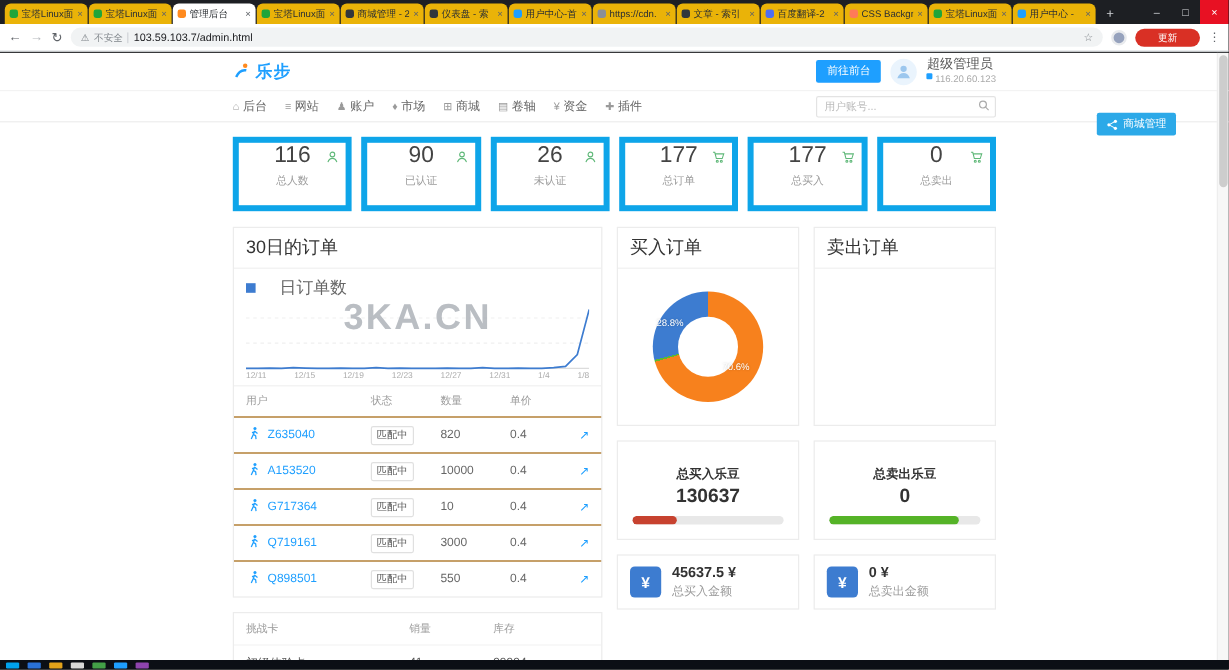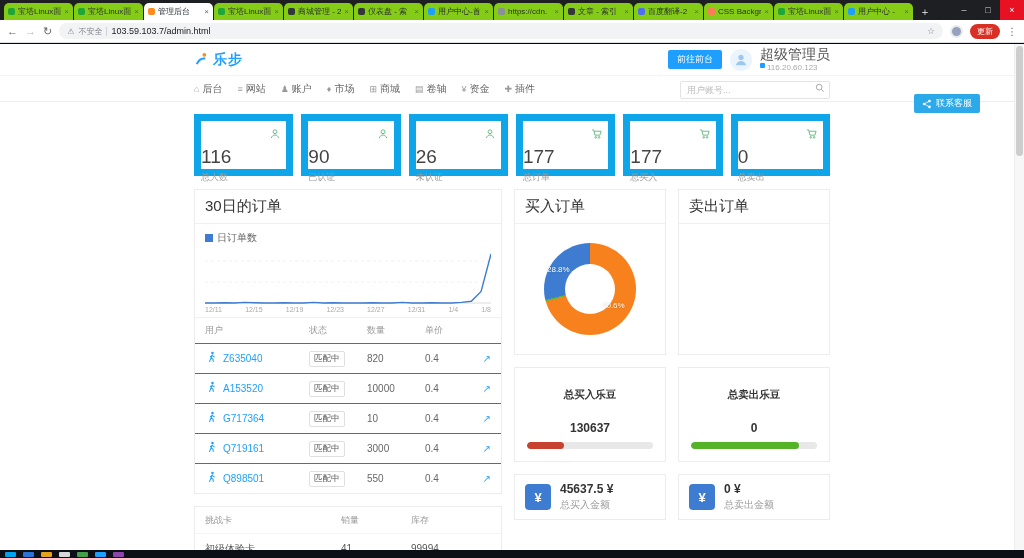--- a/index.html
+++ b/index.html
@@ -2,85 +2,85 @@
 <html><head>
 <meta charset="utf-8">
 <style>
   *{margin:0;padding:0;box-sizing:border-box}
   body{background:#000;font-family:"Liberation Sans",sans-serif;-webkit-font-smoothing:antialiased}
   .screen{position:relative;width:1024px;height:558px;background:#05070a;overflow:hidden}
 
   
   .tabbar{position:absolute;top:0;left:0;right:0;height:20px;background:#1d1f23;display:flex;align-items:flex-end}
   .tabs{display:flex;height:17px;margin-left:4px}
-  .tab{width:69px;display:flex;align-items:center;gap:3px;padding:0 4px;background:#84cc16;border-radius:5px 5px 0 0;margin-right:1px;overflow:hidden;cursor:pointer}
+  .tab{width:69px;display:flex;align-items:center;gap:3px;padding:0 4px;background:#eab308;border-radius:5px 5px 0 0;margin-right:1px;overflow:hidden;cursor:pointer}
   .tab.active{background:#ffffff}
   .tab .fav{width:7px;height:7px;border-radius:2px;flex:0 0 auto}
   .tab .t{font-size:8px;color:#2b2f33;white-space:nowrap;overflow:hidden;flex:1}
   .tab .x{font-size:8px;color:#5f6368;flex:0 0 auto}
   .newtab{width:16px;height:16px;color:#cfd2d6;font-size:11px;display:flex;align-items:center;justify-content:center;margin-left:3px}
   .wincontrols{margin-left:auto;display:flex;height:20px}
   .wc{width:24px;height:20px;color:#d7d9dc;font-size:9px;display:flex;align-items:center;justify-content:center}
   .wc.close{background:#e81123;color:#fff}
 
   .toolbar{position:absolute;top:20px;left:0;right:0;height:23px;background:#fff;border-bottom:1px solid #dcdfe3;display:flex;align-items:center;padding:0 7px;gap:7px}
   .tb-ic{font-size:11px;color:#5f6368}
   .tb-ic.dis{color:#b6b9bd}
   .addr{flex:1;height:16px;background:#f1f3f4;border-radius:8px;display:flex;align-items:center;padding:0 8px;gap:4px}
   .addr .warn{font-size:8px;color:#80868b}
   .addr .sec{font-size:8px;color:#80868b}
   .addr .sep{width:1px;height:9px;background:#d0d3d7}
   .addr .url{font-size:9px;color:#202124}
   .addr .star{margin-left:auto;font-size:9px;color:#80868b}
   .avatar-chrome{width:13px;height:13px;border-radius:50%;background:#96a2bd;border:2px solid #e8eaed}
-  .update-btn{background:#d93025;color:#fff;font-size:8px;padding:2px 7px;border-radius:8px;white-space:nowrap}
+  .update-btn{background:#d93025;color:#fff;font-size:8px;padding:2px 19px;border-radius:8px;white-space:nowrap}
   .menu-dots{font-size:10px;color:#5f6368}
 
   
   .page{position:absolute;top:44px;left:0;right:0;bottom:8px;background:#fff;overflow:hidden}
   .inner{width:636px;margin:0 auto}
   .pageheader{height:32px;border-bottom:1px solid #f3f3f3}
   .pageheader .inner{display:flex;align-items:center;height:100%}
   .logo{display:flex;align-items:center;gap:4px}
   .logo-text{font-size:14px;font-weight:bold;color:#1e9fff;letter-spacing:1px}
   .hdr-right{margin-left:auto;display:flex;align-items:center;gap:8px}
   .front-btn{background:#1e9fff;color:#fff;font-size:9px;padding:3px 9px;border-radius:2px;cursor:pointer}
   .avatar{width:22px;height:22px;border-radius:50%;background:#eaf4fd;display:flex;align-items:center;justify-content:center;overflow:hidden}
   .uinfo{line-height:1.25}
-  .uname{font-size:14px;color:#555}
+  .uname{font-size:11px;color:#555}
   .uip{font-size:8px;color:#aaa;display:flex;gap:2px}
   .uip .dot{width:5px;height:5px;background:#1e9fff;border-radius:1px}
 
   .navbar{height:26px;border-bottom:1px solid #ededed}
   .navbar .inner{display:flex;align-items:center;height:100%;gap:15px}
   .nav-item{display:flex;align-items:center;gap:3px;font-size:10px;color:#666;cursor:pointer}
   .nav-item .ic{font-size:9px;color:#9a9a9a}
   .search{margin-left:auto;position:relative}
   .search input{width:150px;height:18px;border:1px solid #e3e3e3;border-radius:2px;font-size:9px;padding:0 20px 0 6px;color:#333;outline:none;font-family:"Liberation Sans",sans-serif}
   .search input::placeholder{color:#bbb}
   .search svg{position:absolute;right:5px;top:4px}
 
   .badge{position:absolute;top:50px;right:44px;background:#2ca9e8;color:#fff;font-size:9px;display:flex;align-items:center;gap:4px;padding:3px 8px;border-radius:2px;cursor:pointer;z-index:5}
 
   .content{margin-top:12px}
   .stats{display:flex;gap:8px}
-  .stat-card{flex:1;background:#fff;border:7px solid #0ea5e9;height:62px;position:relative;text-align:left;padding-top:25px}
+  .stat-card{flex:1;background:#fff;border:5px solid #0ea5e9;height:62px;position:relative;text-align:center;padding-top:0}
   .stat-value{font-size:19px;color:#444}
   .stat-label{font-size:9px;color:#9b9b9b;margin-top:3px}
   .stat-ic{position:absolute;top:5px;right:5px}
 
   .main{display:flex;gap:12px;margin-top:13px;align-items:flex-start}
   .col-left{flex:0 0 308px}
   .col-mid{flex:0 0 152px}
   .col-right{flex:0 0 152px}
   .card{background:#fff;border:1px solid #ececec}
   .card-h{padding:7px 10px;font-size:15px;color:#333;border-bottom:1px solid #f0f0f0}
 
   .chart-wrap{position:relative;padding:7px 10px 0}
-  .legend{display:flex;align-items:center;gap:4px;font-size:10px;color:#666;margin-bottom:2px}
+  .legend{display:flex;align-items:center;gap:20px;font-size:14px;color:#666;margin-bottom:2px}
   .legend .sq{width:8px;height:8px;background:#3d7cd0}
   .chart-svg{display:block;width:286px;height:58px}
   .x-ticks{display:flex;justify-content:space-between;font-size:7px;color:#aaa;padding:1px 0 4px}
   .watermark{position:absolute;left:0;right:0;top:24px;text-align:center;font-size:30px;font-weight:bold;color:#a9aeb5;letter-spacing:2px;opacity:.8;pointer-events:none}
 
   .match-head,.match-row{display:grid;grid-template-columns:104px 58px 58px 52px 1fr;align-items:center;padding:2px 10px}
   .match-head{height:26px;font-size:9px;color:#9b9b9b;border-top:1px solid #f0f0f0}
   .match-row{height:30px;font-size:10px;color:#666;border-top:1px solid #a16207}
   .mcell-user{display:flex;align-items:center;gap:5px}
   .uname-link{color:#1e9fff;text-decoration:none;cursor:pointer}
@@ -95,21 +95,21 @@
   .donut-wrap{height:130px;position:relative}
   .donut{position:absolute;left:50%;top:50%;transform:translate(-50%,-50%);width:92px;height:92px;border-radius:50%}
   .donut::after{content:"";position:absolute;left:50%;top:50%;transform:translate(-50%,-50%);width:50px;height:50px;background:#fff;border-radius:50%}
   .dl{position:absolute;font-size:8px;color:#fff;z-index:2;text-shadow:0 0 2px rgba(0,0,0,.25)}
   .dl-orange{left:58px;top:58px}
   .dl-blue{left:3px;top:22px}
   .sell-empty{height:130px}
 
   .beans{margin-top:12px;text-align:center;padding:20px 12px 12px}
   .beans-title{font-size:10.5px;color:#333;font-weight:bold}
-  .beans-value{font-size:12px;color:#333;font-weight:bold;margin-top:19px}
+  .beans-value{font-size:16px;color:#333;font-weight:bold;margin-top:3px}
   .beans-bar{margin-top:7px;height:7px;border-radius:4px;background:#e8e8e8;overflow:hidden}
   .beans-fill{height:100%;border-radius:4px}
 
   .amount{margin-top:12px;display:flex;align-items:center;padding:7px 10px;gap:9px}
   .amount-ic{width:26px;height:26px;border-radius:4px;background:#3d7cd0;color:#fff;font-size:13px;font-weight:bold;display:flex;align-items:center;justify-content:center}
   .amount-val{font-size:12px;font-weight:bold;color:#333}
   .amount-label{font-size:10px;color:#9b9b9b;margin-top:2px}
 
   .scrollbar{position:absolute;top:0;right:0;bottom:0;width:10px;background:#f7f7f7;border-left:1px solid #eee}
   .scroll-thumb{position:absolute;top:2px;left:1px;width:7px;height:110px;background:#cdcdcd;border-radius:4px}
@@ -290,21 +290,21 @@
       </div>
     </div>
 
     <div class="badge">
       <svg width="10" height="10" viewBox="0 0 12 12">
           <circle cx="2.5" cy="6" r="1.6" fill="#fff"></circle>
           <circle cx="9" cy="2.5" r="1.6" fill="#fff"></circle>
           <circle cx="9" cy="9.5" r="1.6" fill="#fff"></circle>
           <path d="M2.5 6 9 2.5 M2.5 6 9 9.5" stroke="#fff" stroke-width="1"></path>
         </svg>
-      <span>联系客服</span>
+      <span>商城管理</span>
     </div>
 
     <div class="content inner">
 
       <div class="stats" id="stats-row">
           <div class="stat-card">
             <span class="stat-ic"><svg viewBox="0 0 16 16" width="12" height="12">
                 <circle cx="8" cy="5" r="2.6" fill="none" stroke="#5fb878" stroke-width="1.2"></circle>
                 <path d="M3 13.5c1-2.8 2.9-4.2 5-4.2s4 1.4 5 4.2" fill="none" stroke="#5fb878" stroke-width="1.2"></path>
               </svg></span>
@@ -359,20 +359,21 @@
       <div class="main">
 
         <div class="col-left">
           <div class="card">
             <div class="card-h">30日的订单</div>
             <div class="chart-wrap">
               <div class="legend">
                 <span class="sq"></span>
                 <span>日订单数</span>
               </div>
+              <div class="watermark">3KA.CN</div>
               <svg class="chart-svg" viewBox="0 0 286 58" preserveAspectRatio="none">
                 <line x1="0" y1="14" x2="286" y2="14" stroke="#f0f0f0" stroke-dasharray="3,3"></line>
                 <line x1="0" y1="35" x2="286" y2="35" stroke="#f0f0f0" stroke-dasharray="3,3"></line>
                 <line x1="0" y1="56" x2="286" y2="56" stroke="#dcdcdc"></line>
                 <polyline id="order-line" points="0.0,56.0 9.9,56.0 19.7,55.7 29.6,56.0 39.4,55.4 49.3,55.7 59.2,56.0 69.0,56.0 78.9,55.7 88.8,56.0 98.6,56.0 108.5,55.4 118.3,56.0 128.2,55.7 138.1,56.0 147.9,56.0 157.8,56.0 167.7,55.7 177.5,56.0 187.4,56.0 197.2,55.4 207.1,56.0 217.0,56.0 226.8,55.7 236.7,56.0 246.6,56.0 256.4,55.4 266.3,54.3 276.1,44.4 286.0,6.9" fill="none" stroke="#3d7cd0" stroke-width="1.4"></polyline>
               </svg>
               <div class="x-ticks" id="x-ticks">
                   <span>12/11</span>
                   <span>12/15</span>
                   <span>12/19</span>

